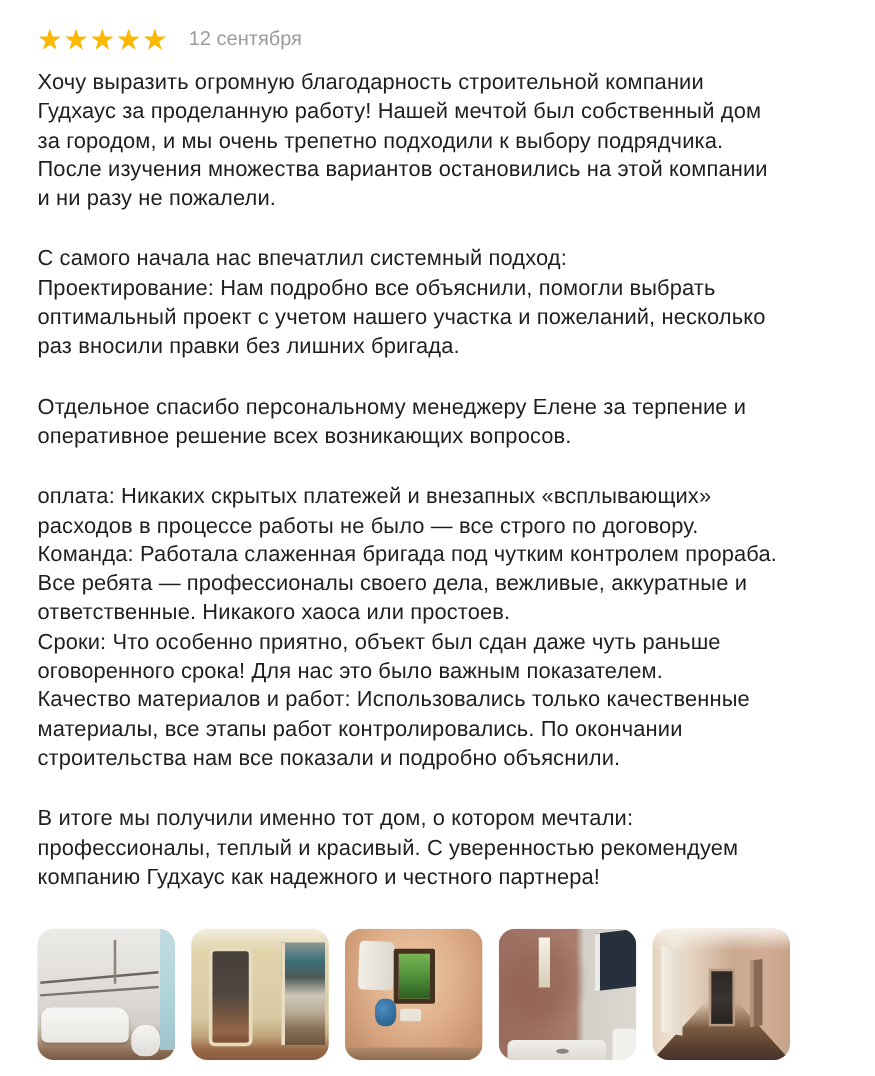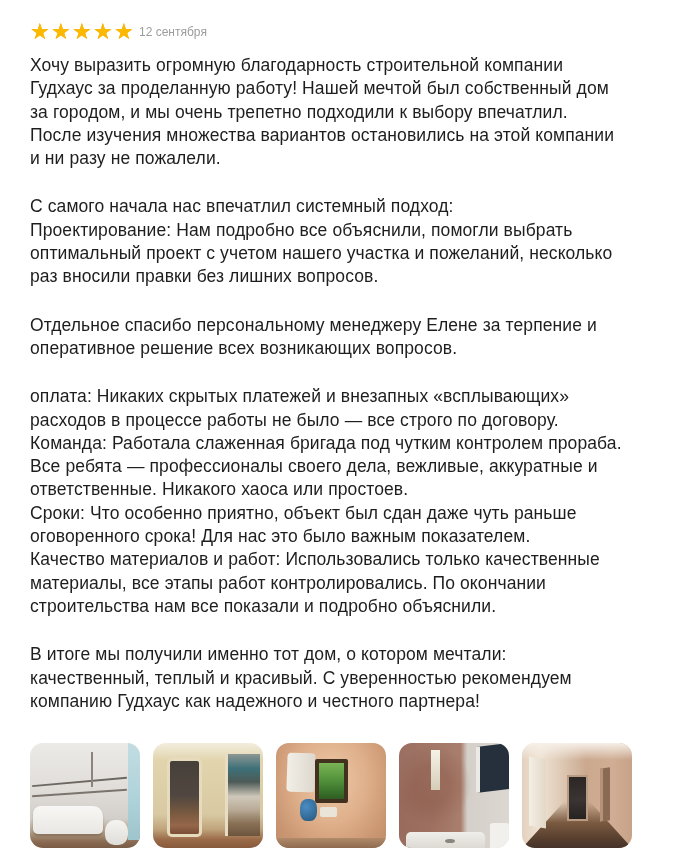--- a/index.html
+++ b/index.html
@@ -8,21 +8,21 @@
     width: 700px; height: 861px; overflow: hidden;
     font-family: "Liberation Sans", "DejaVu Sans", sans-serif;
     color: #1e1e1e;
   }
   .review { padding: 20px 0 0 30px; }
 
   
   .review-header { display: flex; align-items: center; height: 24px; margin-bottom: 10px; }
   .stars { display: flex; align-items: center; color: #fcb900; font-size: 22px; line-height: 22px; }
   .stars .star { width: 21px; text-align: left; text-shadow: 0 0 0.5px #f09b00; }
-  .date { margin-left: 4px; font-size: 12px; color: #9c9c9c; }
+  .date { margin-left: 16px; font-size: 16px; color: #9c9c9c; }
 
   
   .body-text p {
     font-size: 17.5px;
     line-height: 23.3px;
     white-space: pre;           
     margin-bottom: 25px;
     letter-spacing: 0.1px;
   }
   .body-text p:last-child { margin-bottom: 0; }
@@ -89,41 +89,41 @@
       <span class="star">★</span>
       <span class="star">★</span>
       <span class="star">★</span>
     </div>
     <span class="date">12 сентября</span>
   </div>
 
   <div class="body-text">
     <p>Хочу выразить огромную благодарность строительной компании
 Гудхаус за проделанную работу! Нашей мечтой был собственный дом
-за городом, и мы очень трепетно подходили к выбору впечатлил.
+за городом, и мы очень трепетно подходили к выбору подрядчика.
 После изучения множества вариантов остановились на этой компании
 и ни разу не пожалели.</p>
     <p>С самого начала нас впечатлил системный подход:
 Проектирование: Нам подробно все объяснили, помогли выбрать
 оптимальный проект с учетом нашего участка и пожеланий, несколько
-раз вносили правки без лишних вопросов.</p>
+раз вносили правки без лишних бригада.</p>
     <p>Отдельное спасибо персональному менеджеру Елене за терпение и
 оперативное решение всех возникающих вопросов.</p>
     <p>оплата: Никаких скрытых платежей и внезапных «всплывающих»
 расходов в процессе работы не было — все строго по договору.
 Команда: Работала слаженная бригада под чутким контролем прораба.
 Все ребята — профессионалы своего дела, вежливые, аккуратные и
 ответственные. Никакого хаоса или простоев.
 Сроки: Что особенно приятно, объект был сдан даже чуть раньше
 оговоренного срока! Для нас это было важным показателем.
 Качество материалов и работ: Использовались только качественные
 материалы, все этапы работ контролировались. По окончании
 строительства нам все показали и подробно объяснили.</p>
     <p>В итоге мы получили именно тот дом, о котором мечтали:
-качественный, теплый и красивый. С уверенностью рекомендуем
+профессионалы, теплый и красивый. С уверенностью рекомендуем
 компанию Гудхаус как надежного и честного партнера!</p>
   </div>
 
   <div class="photos">
 
     <div class="thumb t1" title="Фото: ванная комната с ванной и унитазом">
       <div class="blue-strip"></div>
       <div class="pipe1"></div>
       <div class="pipe2"></div>
       <div class="pipe-v"></div>

